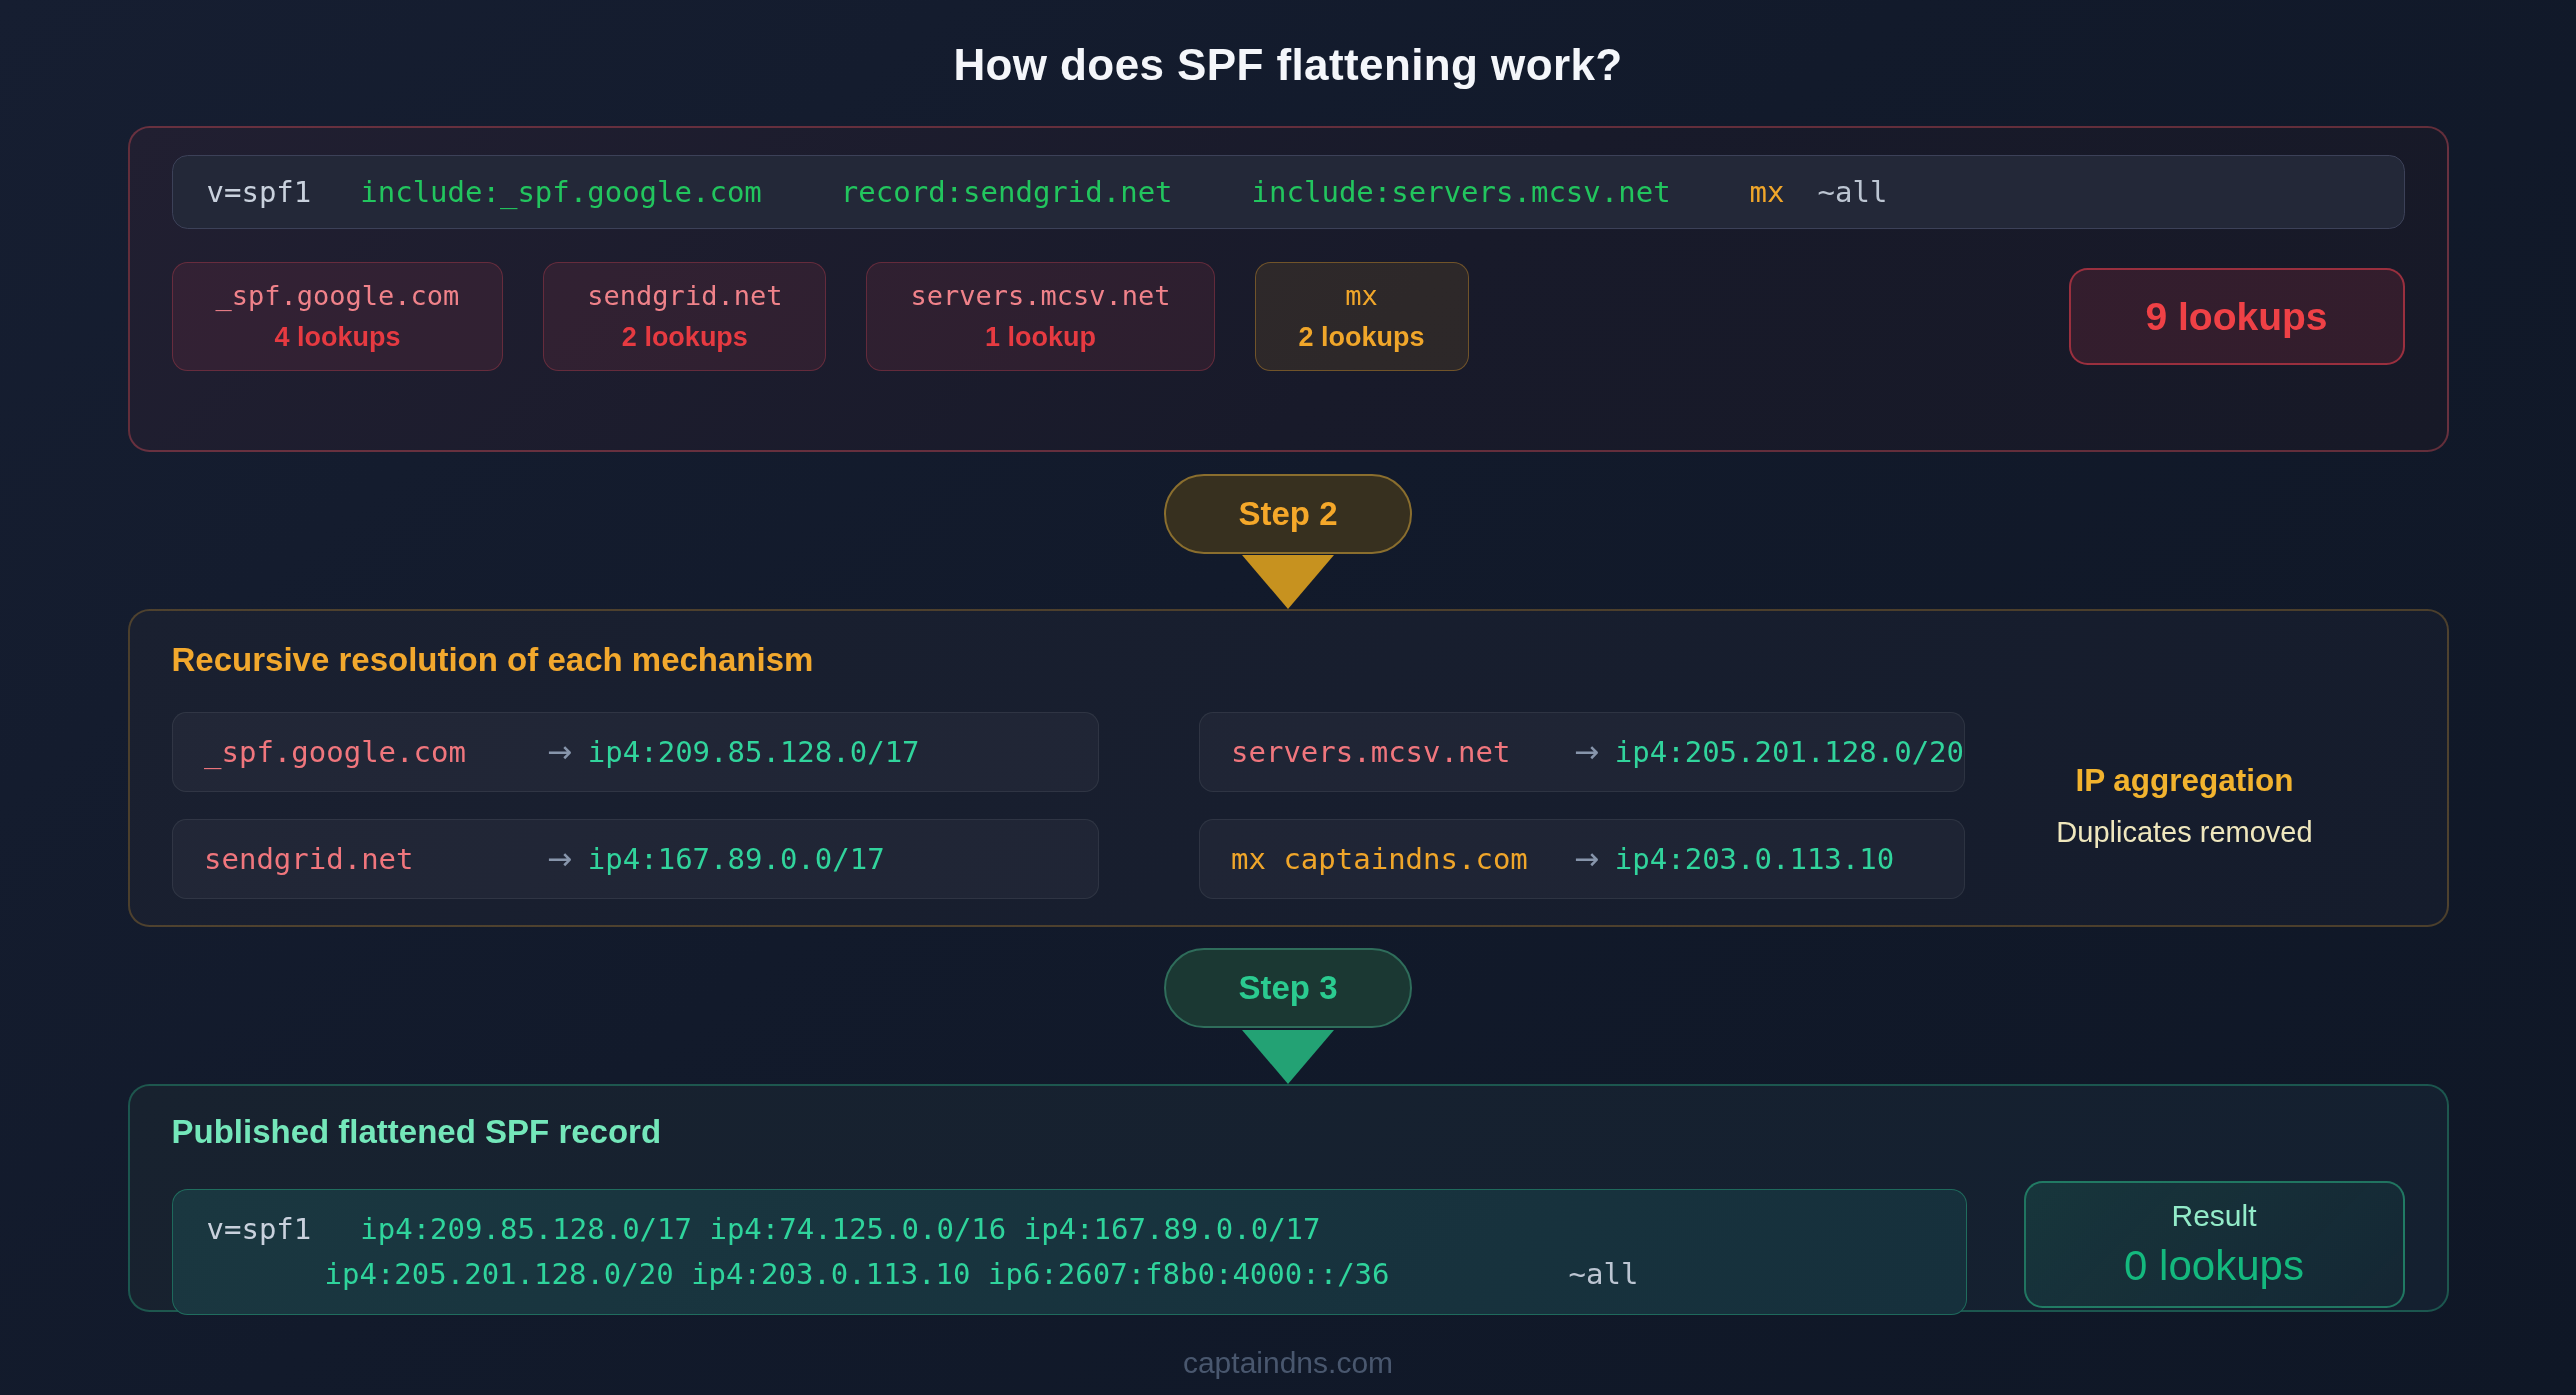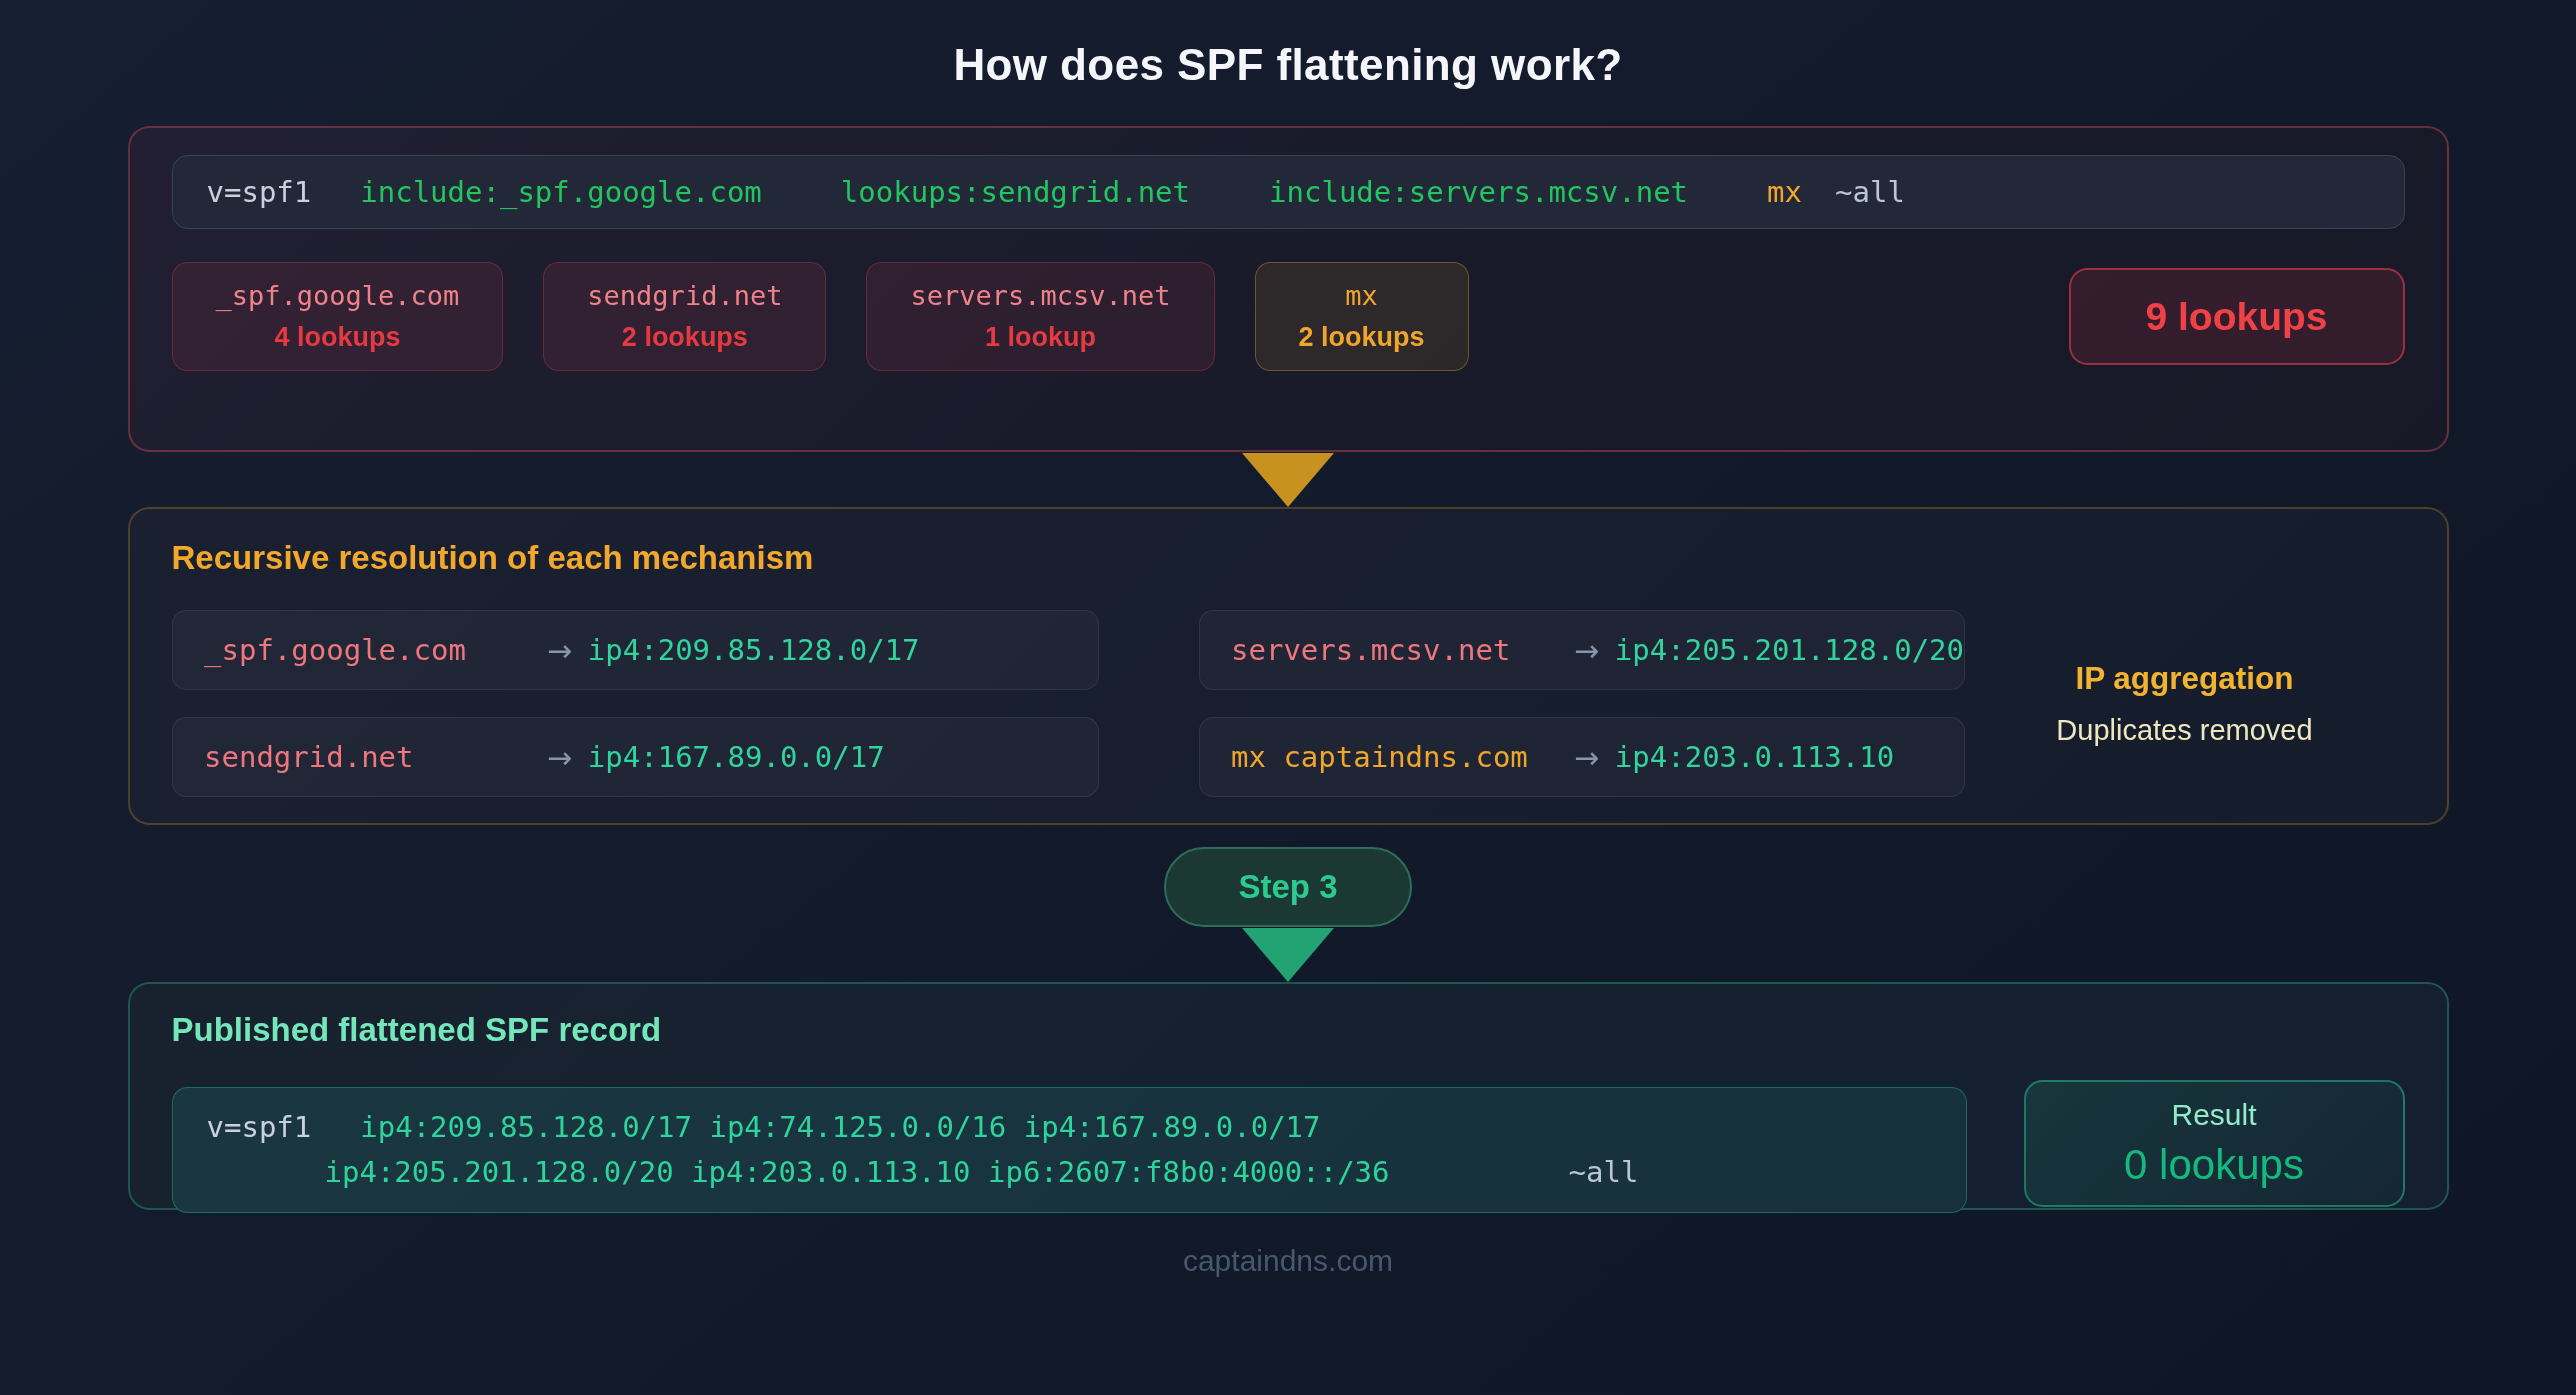--- a/index.html
+++ b/index.html
@@ -123,21 +123,21 @@
 <body>
 
 <div class="page">
 
   <div class="title">How does SPF flattening work?</div>
 
   <div class="panel panel1">
     <div class="codebox">
       <span class="tok-ver">v=spf1</span>
       <span class="tok-inc">include:_spf.google.com</span>
-      <span class="tok-inc">lookups:sendgrid.net</span>
+      <span class="tok-inc">record:sendgrid.net</span>
       <span class="tok-inc">include:servers.mcsv.net</span>
       <span class="tok-mx">mx</span>
       <span class="tok-all">~all</span>
     </div>
     <div class="chips-row">
       <div class="chip chip-red">
         <div class="chip-label">_spf.google.com</div>
         <div class="chip-count">4 lookups</div>
       </div>
       <div class="chip chip-red">
@@ -150,20 +150,21 @@
       </div>
       <div class="chip chip-amber">
         <div class="chip-label">mx</div>
         <div class="chip-count">2 lookups</div>
       </div>
       <div class="total-badge">9 lookups</div>
     </div>
   </div>
 
   <div class="connector">
+    <div class="step-pill pill-amber">Step 2</div>
     <div class="triangle tri-amber"></div>
   </div>
 
   <div class="panel panel2">
     <div class="h-amber">Recursive resolution of each mechanism</div>
     <div class="p2-body">
       <div class="res-grid">
         <div class="res-row">
           <span class="res-src">_spf.google.com</span>
           <span class="res-arrow">→</span>

